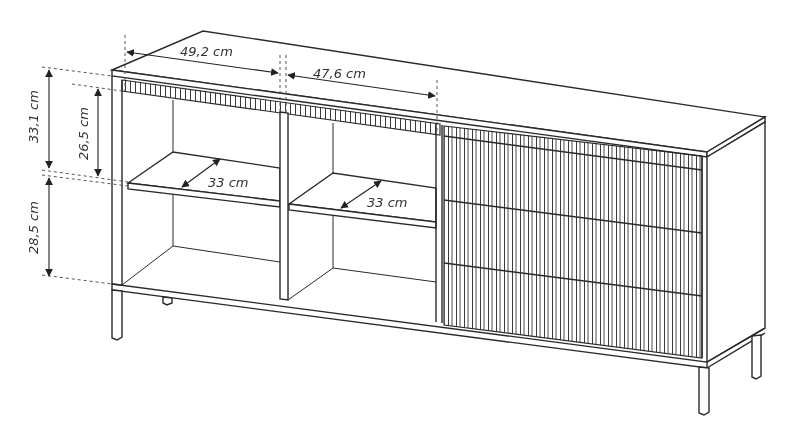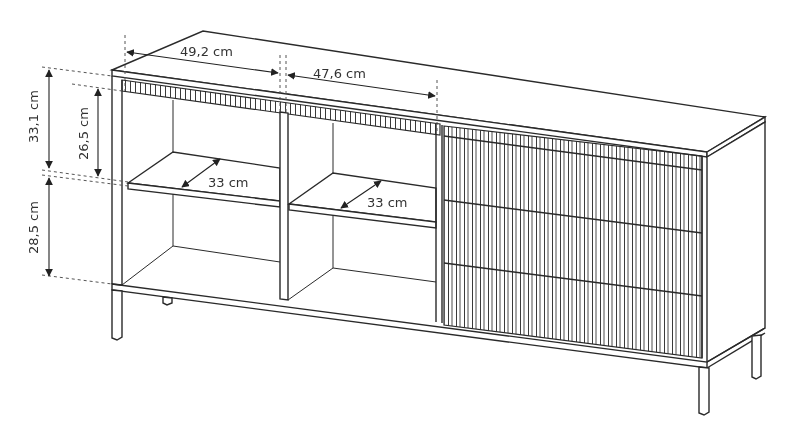--- a/index.html
+++ b/index.html
@@ -1,17 +1,17 @@
 <!DOCTYPE html>
 <html><head>
 <meta charset="utf-8">
 <style>
   html, body { margin:0; padding:0; background:#ffffff; }
   body { width:800px; height:436px; overflow:hidden; position:relative; font-family:"DejaVu Sans", sans-serif; }
-  #stage { position:absolute; left:0; top:0; width:800px; height:436px; }
+  #stage { position:absolute; left:0; top:0; width:800px; height:436px;font-style:italic; }
   svg text { font-family:"DejaVu Sans", sans-serif; fill:#333333; }
   .ln { stroke:#2a2a2a; stroke-width:1.4; fill:none; }
   .thin { stroke:#2a2a2a; stroke-width:1; fill:none; }
   .dash { stroke:#555555; stroke-width:1; stroke-dasharray:3 3; fill:none; }
   .dim { stroke:#222222; stroke-width:1.1; fill:none; }
   .face { fill:#ffffff; stroke:#2a2a2a; stroke-width:1.4; }
 </style>
 </head>
 <body>
 

